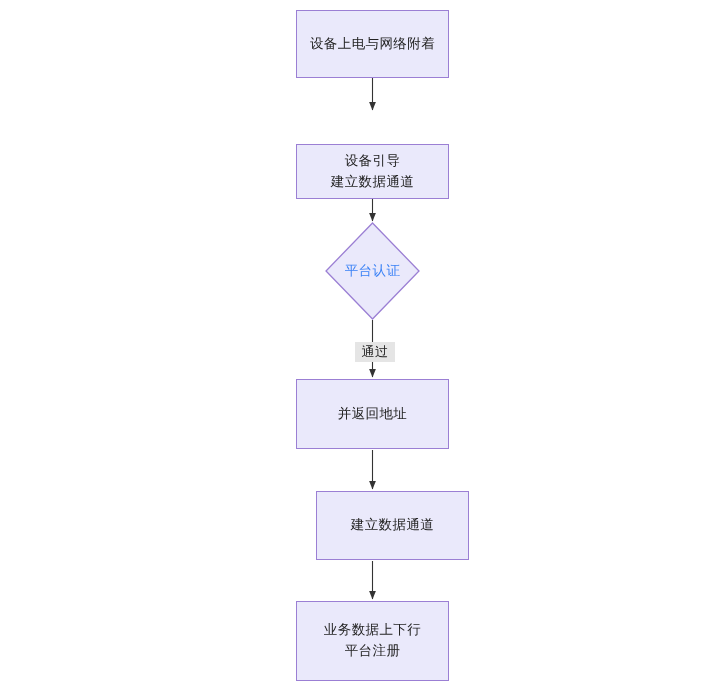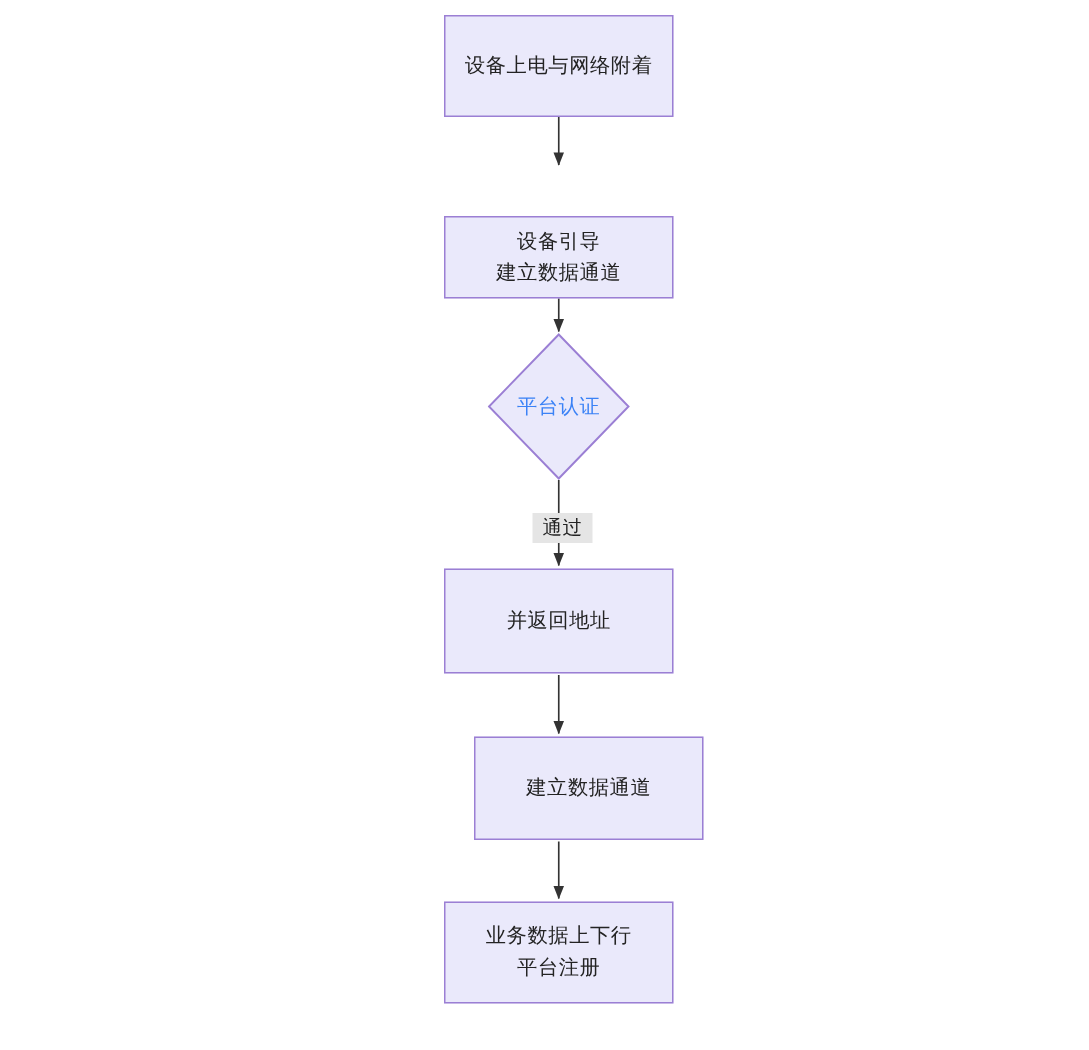--- a/index.html
+++ b/index.html
@@ -117,18 +117,18 @@
   <div class="edge-label" style="left:355px; top:342px; width:36px;">通过</div>
 
   <div class="node" style="left:296px; top:379px; width:153px; height:70px;">
     <span class="line">并返回地址</span>
   </div>
 
   <div class="node" style="left:296px; top:491px; width:153px; height:69px;margin-left:20px;">
     <span class="line">建立数据通道</span>
   </div>
 
-  <div class="node" style="left:296px; top:601px; width:153px; height:68px;">
+  <div class="node" style="left:296px; top:601px; width:153px; height:80px;">
     <span class="line">业务数据上下行</span>
     <span class="line">平台注册</span>
   </div>
 
 </div>
 
 </body></html>

